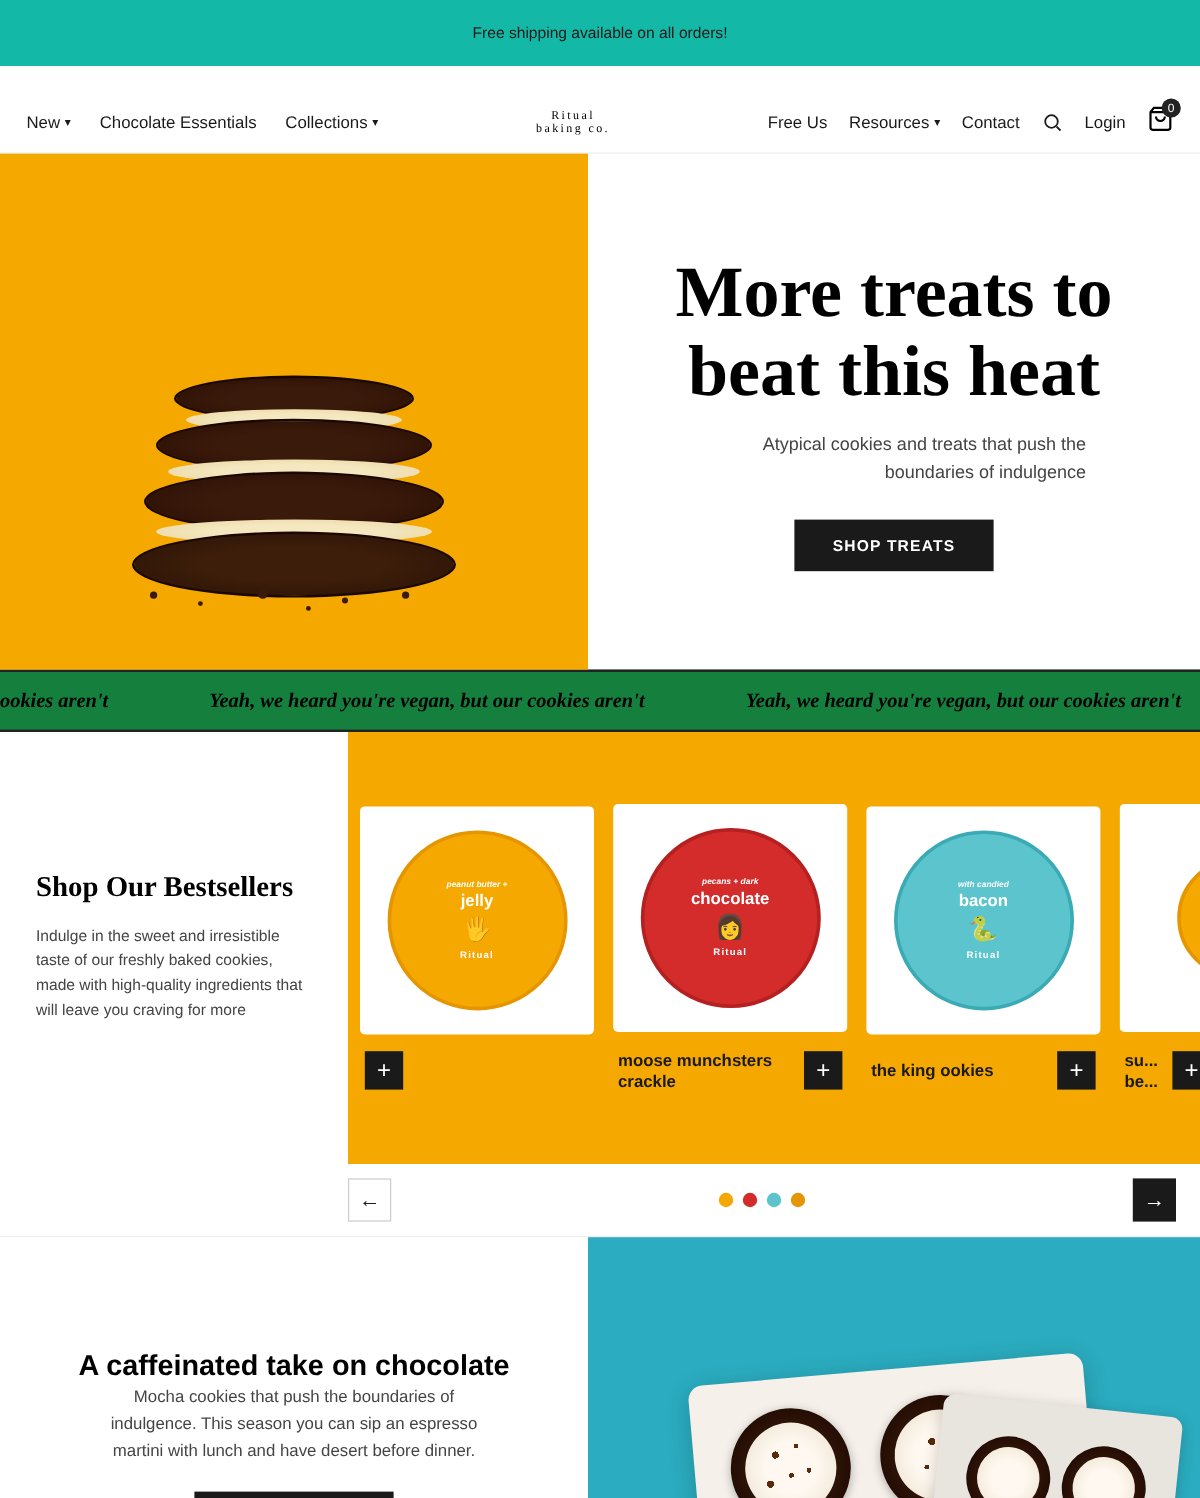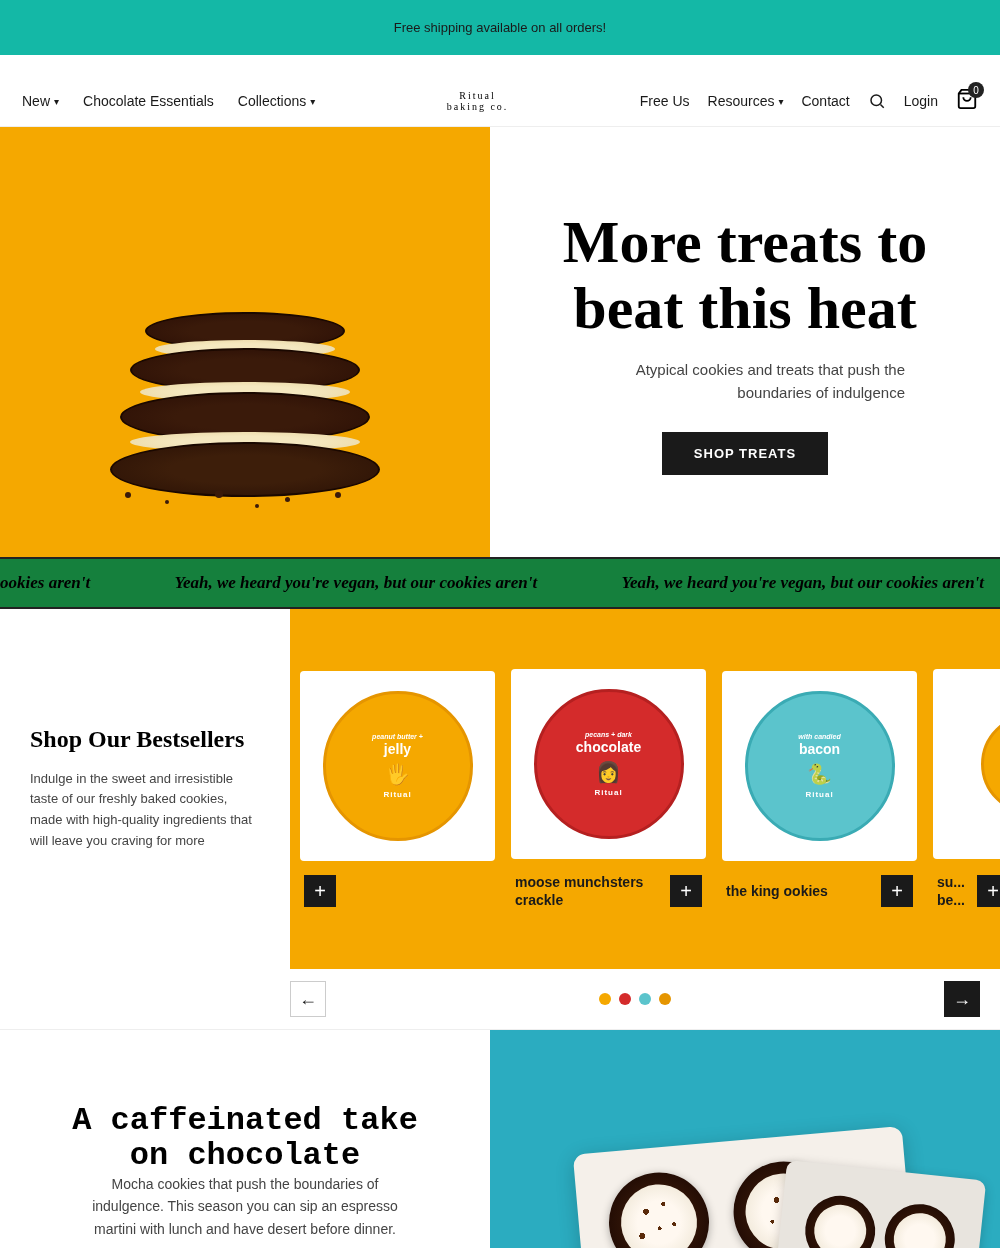--- a/index.html
+++ b/index.html
@@ -350,24 +350,24 @@
       min-width: 490px;
       display: flex;
       flex-direction: column;
       align-items: center;
       justify-content: center;
       text-align: center;
       padding: 40px 50px;
       background: #fff;
     }
     .caffeinated-title {
-      font-size: 32px;
+      font-size: 24px;
       font-weight: 900;
       line-height: 1.1;
-      font-family: Liberation Mono, monospace;
+      font-family: Liberation Sans, sans-serif;
     }
     .caffeinated-desc {
       font-size: 14px;
       color: #444;
       line-height: 1.6;
       margin-bottom: 24px;
       max-width: 320px;
     }
     .caffeinated-right {
       flex: 1;

